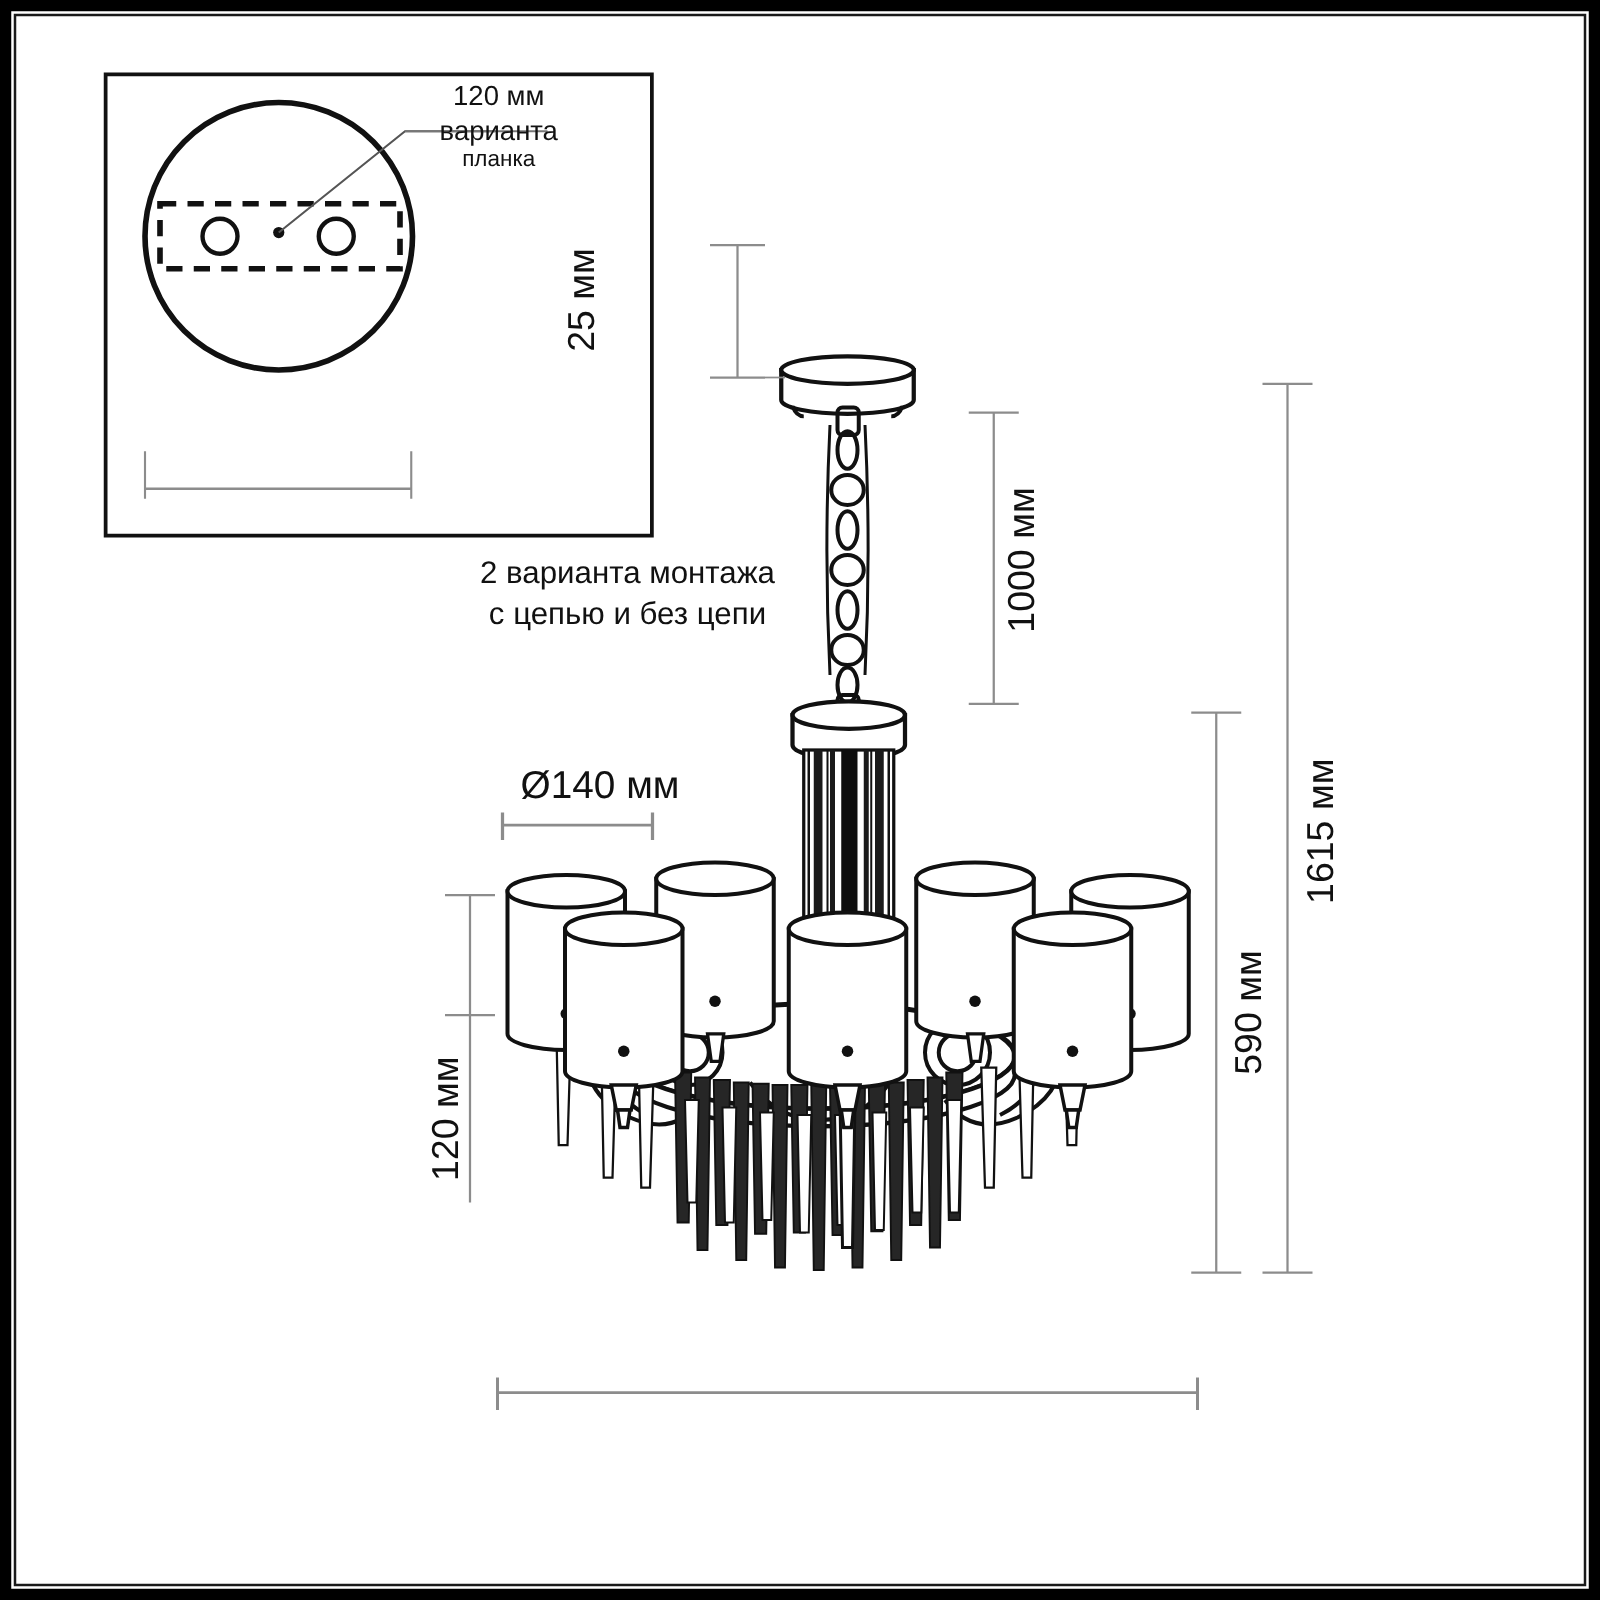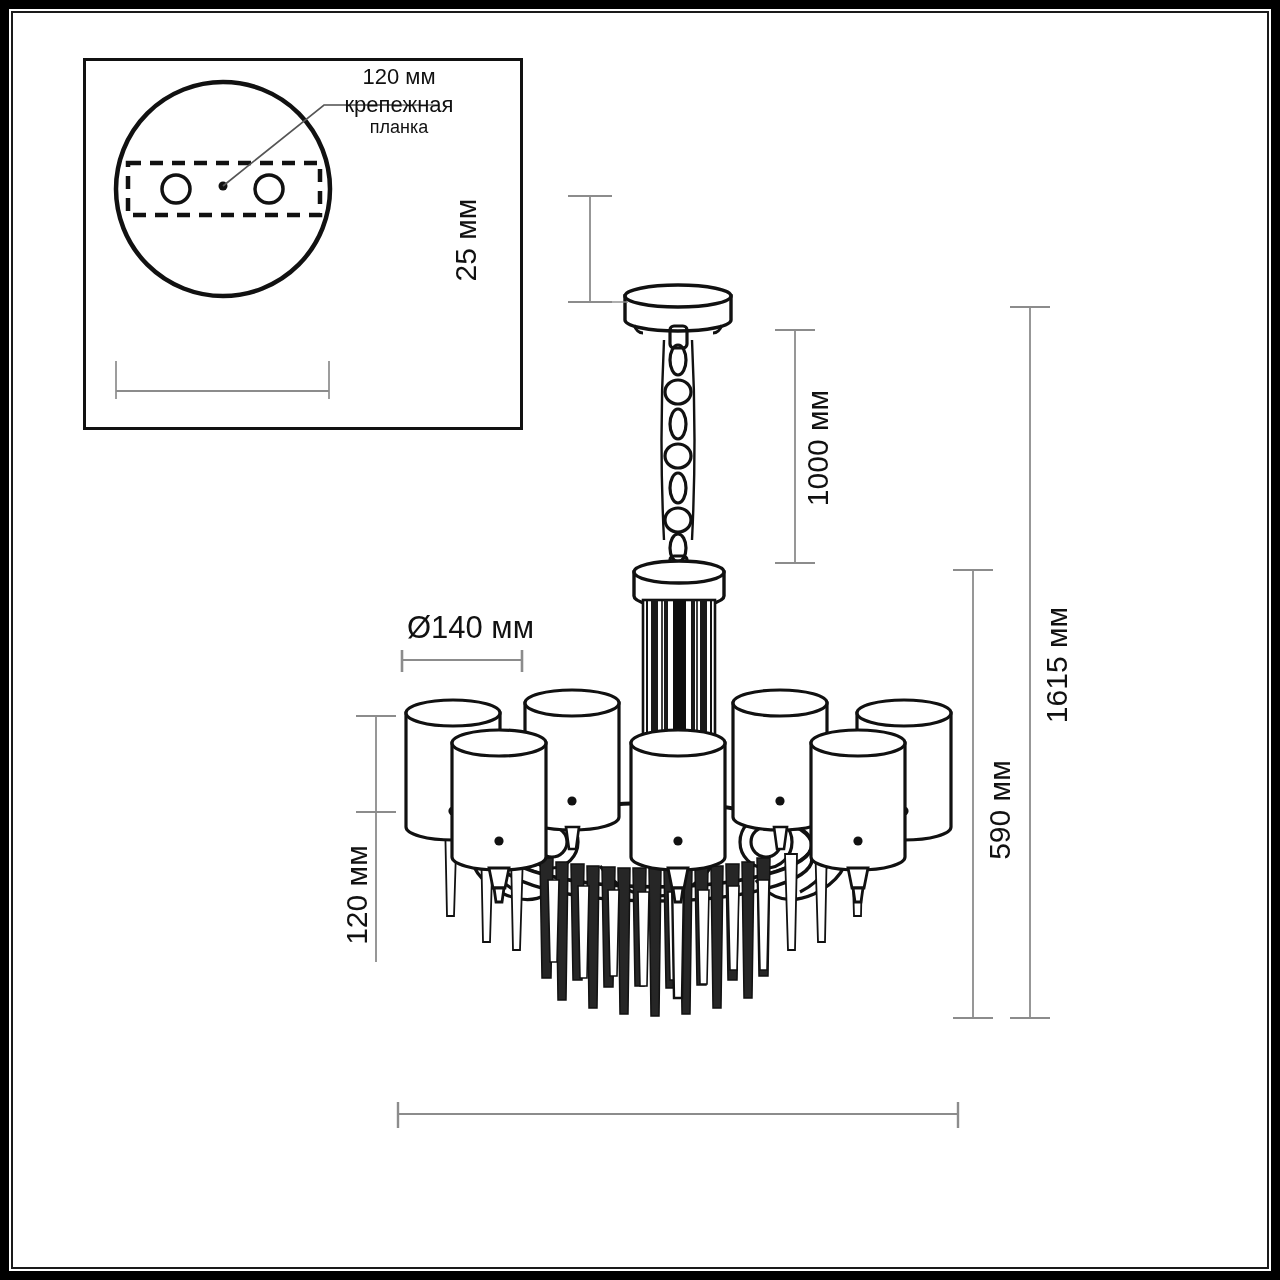--- a/index.html
+++ b/index.html
@@ -37,24 +37,28 @@
       <path d="M137 125 L238 44 L310 44" fill="none" stroke="#555" stroke-width="1.7"></path>
 
       <line x1="30" y1="300" x2="30" y2="338" stroke="#8c8c8c" stroke-width="1.7"></line>
       <line x1="243" y1="300" x2="243" y2="338" stroke="#8c8c8c" stroke-width="1.7"></line>
       <line x1="30" y1="330" x2="243" y2="330" stroke="#8c8c8c" stroke-width="2"></line>
 
       <line x1="238" y1="44" x2="352" y2="44" stroke="#777" stroke-width="1.7"></line>
     </svg>
 
     <div class="dimtxt" style="left:228px;top:3px;width:170px;text-align:center;font-size:22px;">120 мм</div>
-    <div class="dimtxt" style="left:218px;top:31px;width:190px;text-align:center;font-size:22px;line-height:1.16;">крепежная</div>
+    <div class="dimtxt" style="left:218px;top:31px;width:190px;text-align:center;font-size:22px;line-height:1.16;">варианта</div>
     <div class="dimtxt" style="left:218px;top:56px;width:190px;text-align:center;font-size:18px;line-height:1.16;">планка</div>
   </div>
 
+  <div id="note">
+    <div>2 варианта монтажа</div>
+    <div>с цепью и без цепи</div>
+  </div>
 
   <svg style="position:absolute;left:0;top:0;" width="1280" height="1280" viewBox="0 0 1280 1280">
     <defs>
       <g id="shadeGeom">
 
         <path d="M-47 -62 L-47 52 A47 13 0 0 0 47 52 L47 -62 Z" fill="#ffffff" stroke="#111" stroke-width="3.2"></path>
         <ellipse cx="0" cy="-62" rx="47" ry="13" fill="#ffffff" stroke="#111" stroke-width="3.2"></ellipse>
       </g>
       <g id="shadeDot">
           <circle cx="0" cy="36" r="4.6" fill="#111"></circle>
@@ -246,18 +250,18 @@
   </svg>
 
   <div class="dimtxt vert" style="left:466px;top:240px;width:200px;text-align:center;font-size:30px;transform:translate(-50%,-50%) rotate(-90deg);">25 мм</div>
 
   <div class="dimtxt vert" style="left:818px;top:448px;width:250px;text-align:center;font-size:30px;transform:translate(-50%,-50%) rotate(-90deg);">1000 мм</div>
 
   <div class="dimtxt vert" style="left:1000px;top:810px;width:240px;text-align:center;font-size:30px;transform:translate(-50%,-50%) rotate(-90deg);">590 мм</div>
 
   <div class="dimtxt vert" style="left:1057px;top:665px;width:260px;text-align:center;font-size:30px;transform:translate(-50%,-50%) rotate(-90deg);">1615 мм</div>
 
-  <div class="dimtxt" style="left:374px;top:610px;width:160px;text-align:right;font-size:31px;">Ø140 мм</div>
+  <div class="dimtxt" style="left:400px;top:610px;width:160px;text-align:center;font-size:31px;">Ø140 мм</div>
 
   <div class="dimtxt vert" style="left:357px;top:895px;width:230px;text-align:center;font-size:30px;transform:translate(-50%,-50%) rotate(-90deg);">120 мм</div>
 
 
 </div>
 
 </body></html>

